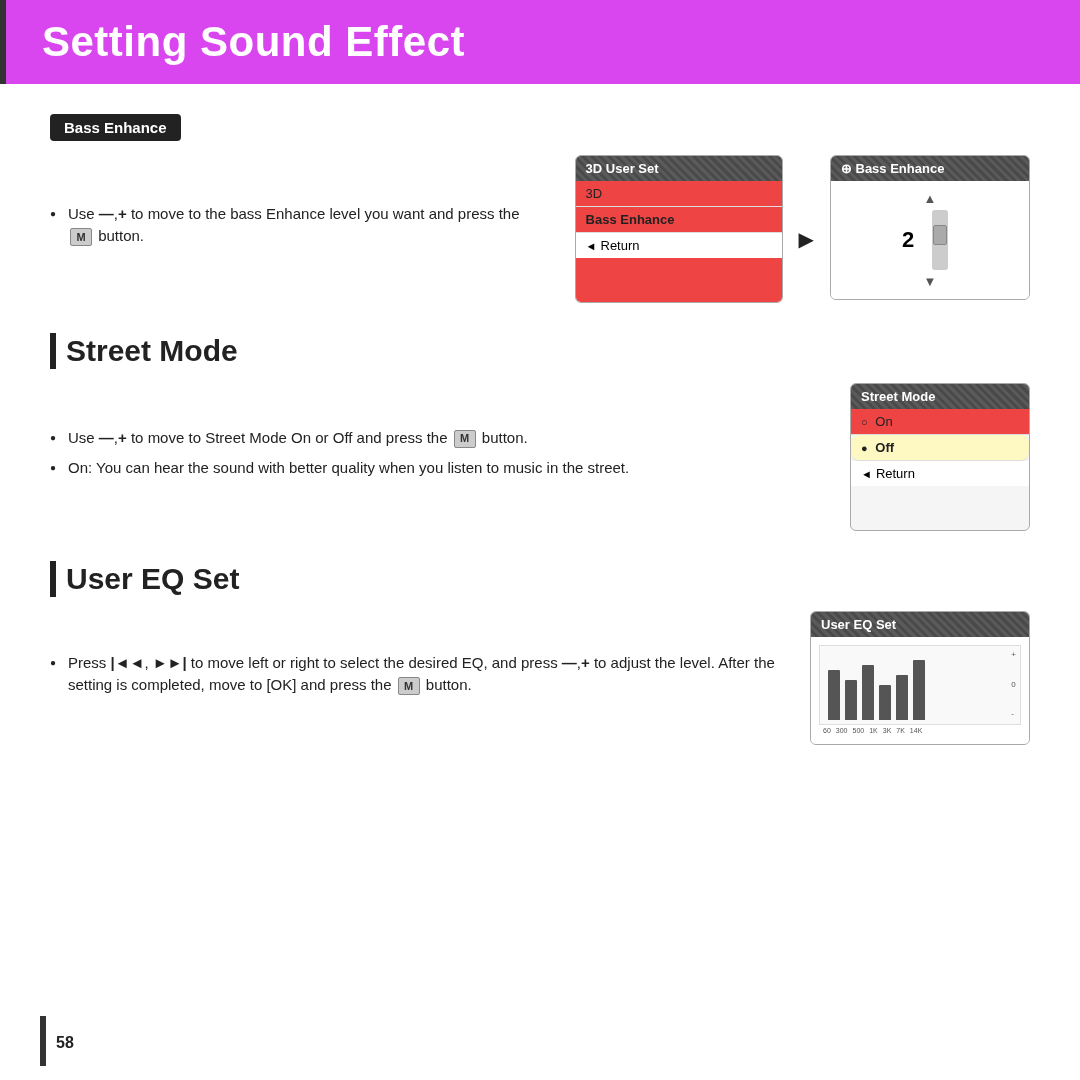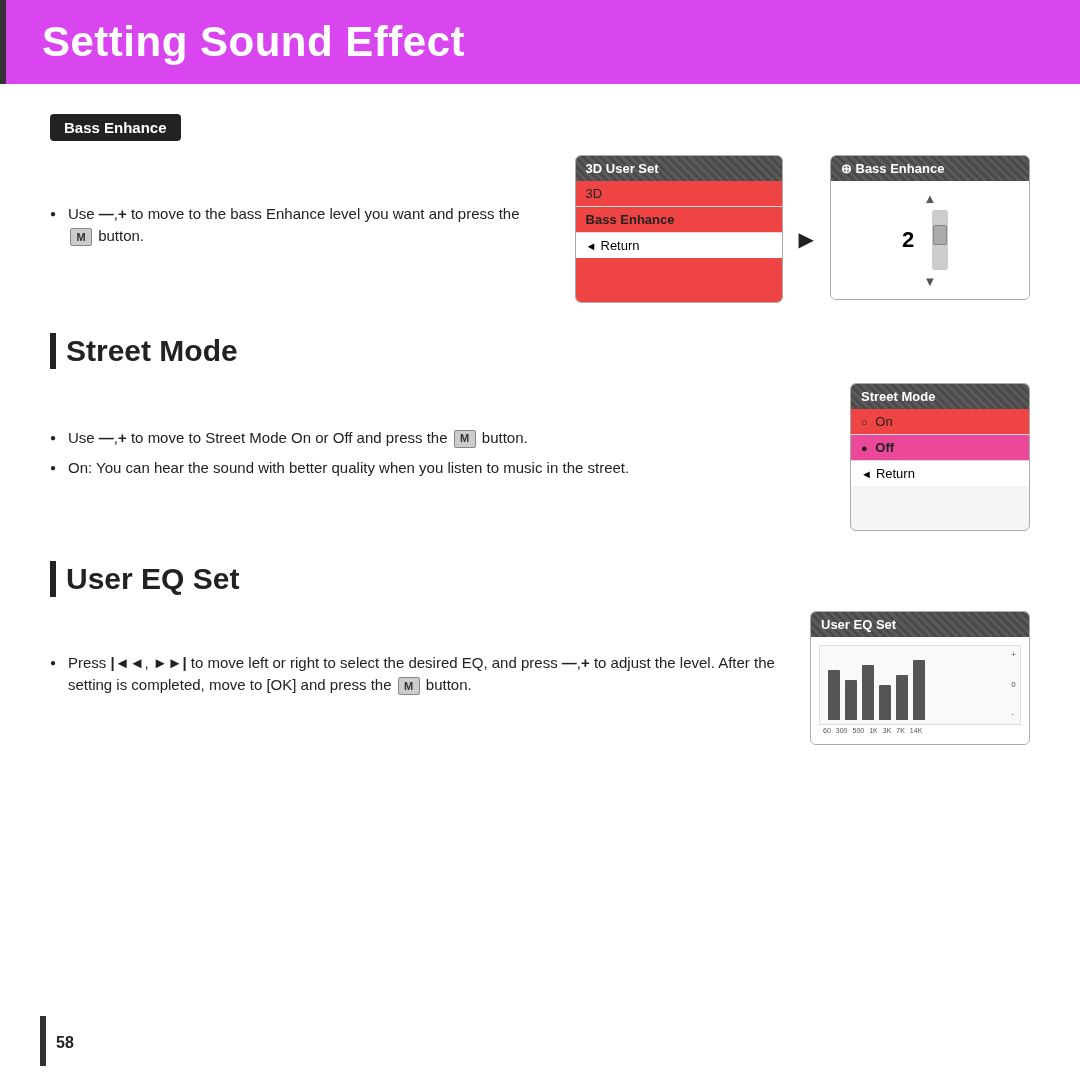--- a/index.html
+++ b/index.html
@@ -135,22 +135,23 @@
       font-size: 13px;
     }
 
     .menu-row {
       padding: 5px 10px;
       color: #222;
       border-bottom: 1px solid #ddd;
       background: #ef4444;
     }
     .menu-row.highlighted {
-      background: #ec4899;
-      font-weight: bold;
+      background: #fef9c3;
+      font-weight: bold;
+      border-radius: 8px;
     }
     .menu-row.bold {
       font-weight: bold;
     }
 
     .menu-row .icon {
       margin-right: 4px;
       font-size: 11px;
     }
 

